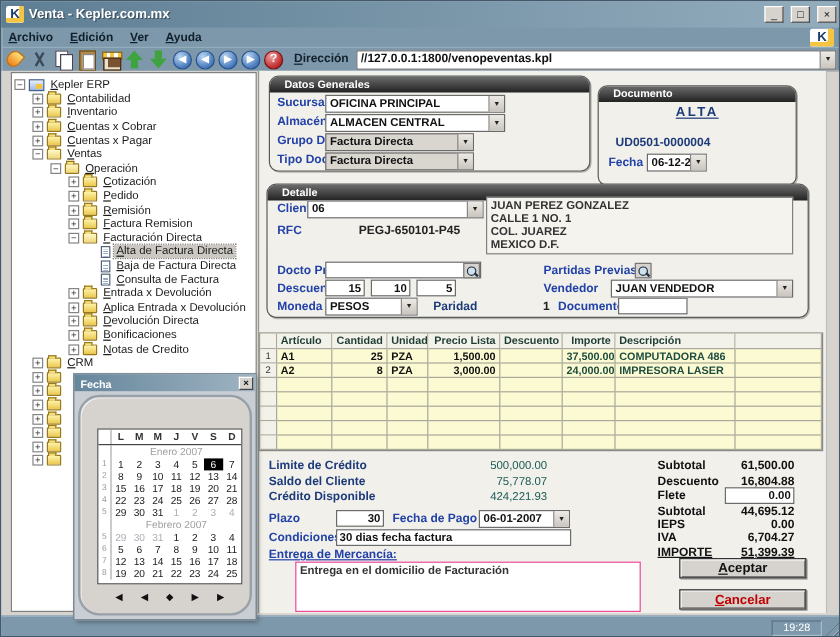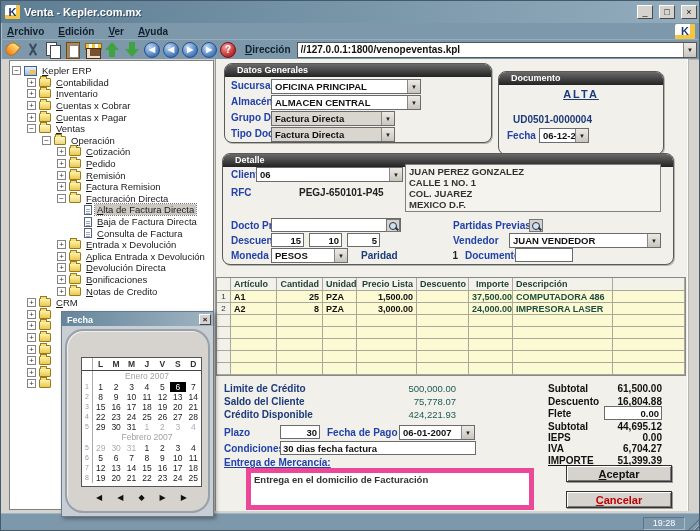--- a/index.html
+++ b/index.html
@@ -125,21 +125,21 @@
   .tr > span:nth-child(3), .tr > span:nth-child(5), .tr > span:nth-child(6), .tr > span:nth-child(7) { text-align:right; }
   .tr.data > span:nth-child(7), .tr.data > span:nth-child(8) { color:#1E4D40; }
 
   
   .cred-lbl { position:absolute; left:8px; font-size:10px; font-weight:bold; color:#1d3a7a; white-space:nowrap; }
   .cred-val { position:absolute; left:128px; width:112px; text-align:right; font-size:9.5px; color:#1C5A55; }
   .tot-lbl { position:absolute; left:332px; font-size:10px; font-weight:bold; color:#111; white-space:nowrap; }
   .tot-val { position:absolute; left:366px; width:80px; text-align:right; font-size:10px; font-weight:bold; color:#111; }
   .tot-underline { text-decoration:underline; }
   .entrega-lbl { text-decoration:underline; }
-  .ta { position:absolute; background:#fff; border:5px solid #ec4899; font-size:9.5px; font-weight:bold;
+  .ta { position:absolute; background:#fff; border:1px solid #ec4899; font-size:9.5px; font-weight:bold;
     color:#333; font-family:inherit; padding:1px 3px; resize:none; }
   .btn { position:absolute; left:350px; width:106px; height:17px; background:#D6D3CE; border:1px solid #333;
     box-shadow: inset 1px 1px 0 #fff, inset -1px -1px 0 #777, 1px 1px 0 #999;
     font-size:11px; font-weight:bold; text-align:center; font-family:inherit; color:#111; }
   .btn::first-letter { text-decoration:underline; }
   .btn.cancel { color:#C00000; }
 
   
   .cal-pop { position:absolute; left:60px; top:310px; width:153px; height:206px; z-index:40;
     background:#C9CED4; border:1px solid #6a7a88; box-shadow:2px 2px 4px rgba(0,0,0,.35); }

